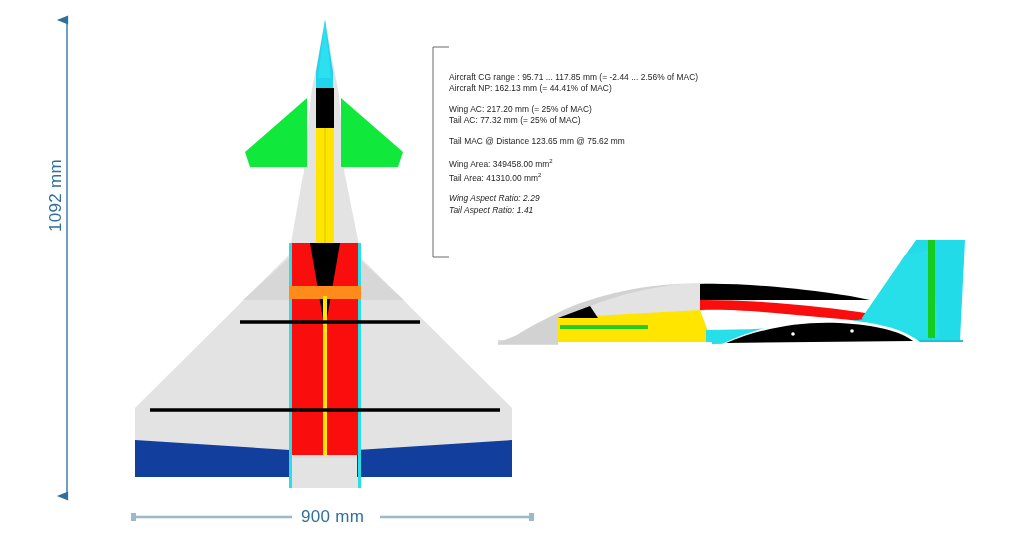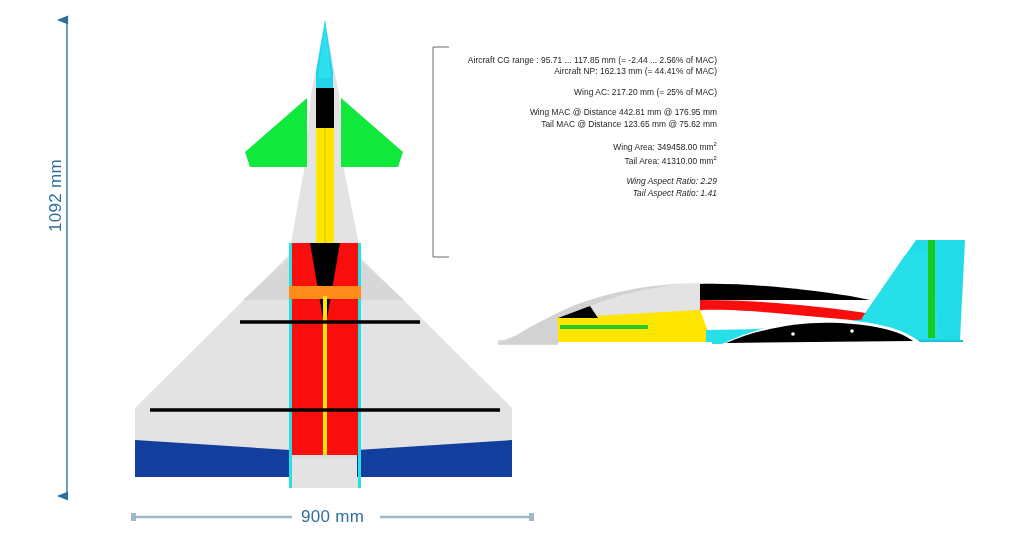--- a/index.html
+++ b/index.html
@@ -27,27 +27,26 @@
     transform:rotate(-90deg);
     transform-origin:left top;
   }
   #dim-horizontal-label{
     left:301px;top:507px;
   }
 
   
   #info-panel{
     position:absolute;
-    left:449px;top:55px;
+    left:449px;top:72px;
     width:268px;
     color:#1c1c1c;
     font-size:8.4px;
     line-height:11.4px;
     letter-spacing:.05px;
-    text-align:right;
   }
   #info-panel .grp{margin-bottom:9px;}
   #info-panel .grp:last-child{margin-bottom:0;font-style:italic;}
   #info-panel .ln{white-space:nowrap;}
   .sup{font-size:6px;vertical-align:super;}
 </style>
 </head>
 <body>
 
 <div id="canvas-root">
@@ -198,23 +197,23 @@
 
   <div class="dim-label" id="dim-horizontal-label">900 mm</div>
 
   <div id="info-panel">
       <div class="grp">
         <div class="ln">Aircraft CG range : 95.71 ... 117.85 mm (= -2.44 ... 2.56% of MAC)</div>
         <div class="ln">Aircraft NP: 162.13 mm (= 44.41% of MAC)</div>
       </div>
       <div class="grp">
         <div class="ln">Wing AC: 217.20 mm (= 25% of MAC)</div>
-      </div>
-      <div class="grp">
-        <div class="ln">Wing MAC @ Distance 442.81 mm @ 176.95 mm</div>
+        <div class="ln">Tail AC: 77.32 mm (= 25% of MAC)</div>
+      </div>
+      <div class="grp">
         <div class="ln">Tail MAC @ Distance 123.65 mm @ 75.62 mm</div>
       </div>
       <div class="grp">
         <div class="ln">Wing Area: 349458.00 mm<span class="sup">2</span></div>
         <div class="ln">Tail Area: 41310.00 mm<span class="sup">2</span></div>
       </div>
       <div class="grp">
         <div class="ln">Wing Aspect Ratio: 2.29</div>
         <div class="ln">Tail Aspect Ratio: 1.41</div>
       </div>

